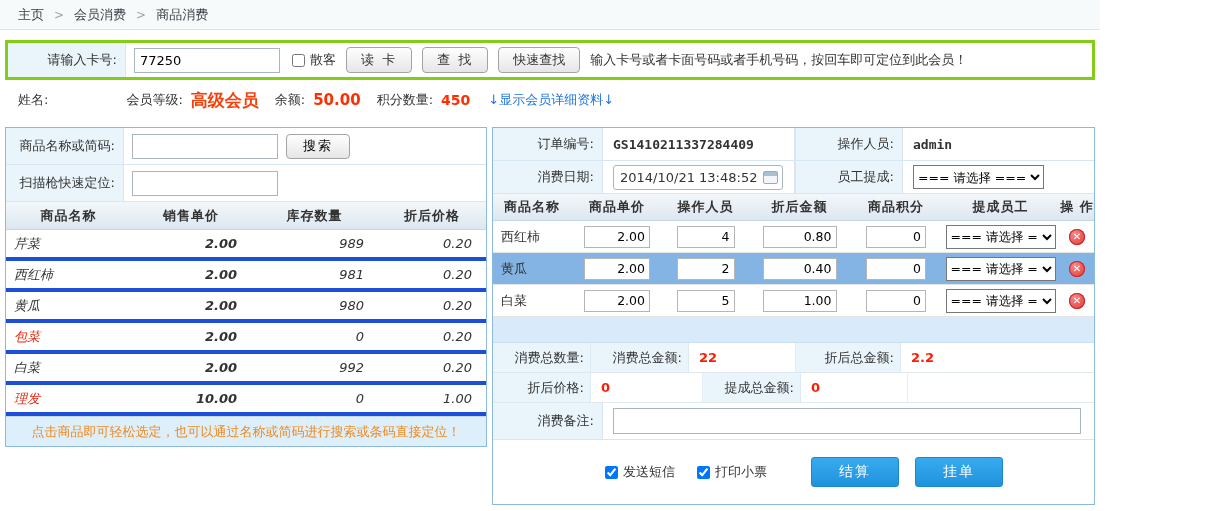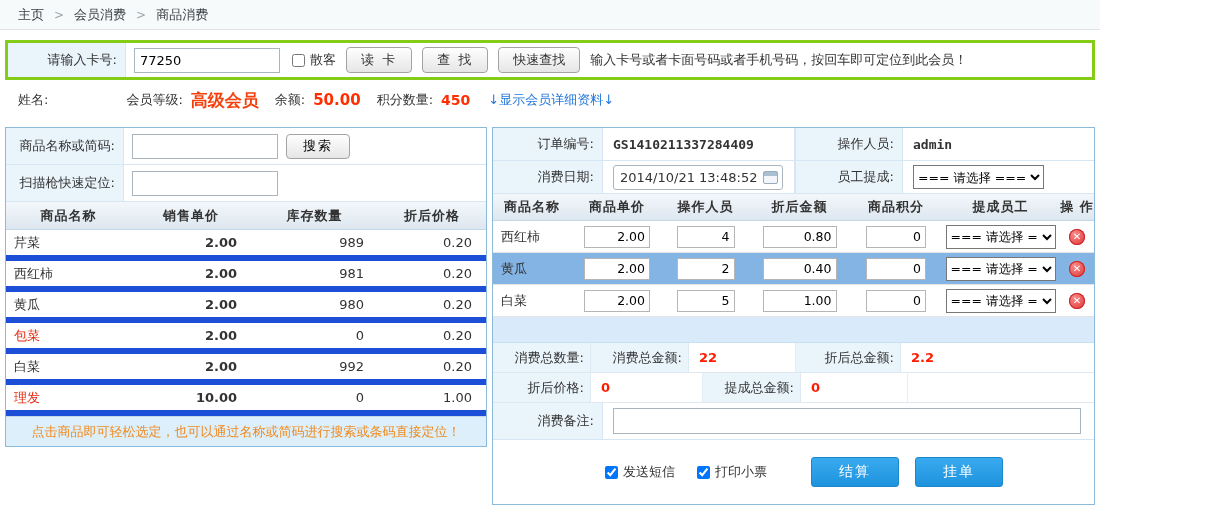--- a/index.html
+++ b/index.html
@@ -40,21 +40,21 @@
   .lp-row { height:37px; display:flex; align-items:center; border-bottom:1px solid #d6e6f2; }
   .lp-row .lbl-cell { width:118px; }
   .lp-row input { width:146px; height:25px; border:1px solid #aab6bf; margin-left:8px; padding:0 5px; font-size:13px; font-family:inherit; }
   .btn-search { margin-left:8px; height:25px; padding:0 16px; background:linear-gradient(#fefefe,#e6e6e6); border:1px solid #a3a3a3; border-radius:4px; font-size:13px; cursor:pointer; font-family:inherit; letter-spacing:2px; }
 
   
   .thead { display:flex; align-items:center; background:linear-gradient(#f3f7fa,#dde7f0); border-bottom:1px solid #c3d6e6; font-weight:bold; }
   .thead > div { text-align:center; letter-spacing:1px; }
   .lp-thead { height:28px; }
   .lp-c1 { width:125px; } .lp-c2 { width:120px; } .lp-c3 { width:127px; } .lp-c4 { flex:1; }
-  .lp-trow { height:31px; display:flex; align-items:center; border-bottom:6px solid #1d4ed8; cursor:pointer; }
+  .lp-trow { height:31px; display:flex; align-items:center; border-bottom:4px solid #1d4ed8; cursor:pointer;font-style:italic; }
   .lp-trow .lp-c1 { padding-left:8px; }
   .lp-trow .num { text-align:right; padding-right:14px; }
   .lp-trow .bold { font-weight:bold; }
   .lp-trow.oos .lp-c1 { color:#e42b12; }
   .lp-note { flex:1; background:#ddeffb; color:#ef8a1f; display:flex; align-items:center; justify-content:center; border-top:1px solid #c3d6e6; }
 
   
   .info-row { height:33px; display:flex; align-items:center; border-bottom:1px solid #d6e6f2; }
   .info-row .lbl-cell { width:110px; }
   .info-row .val { flex:1; display:flex; align-items:center; padding-left:10px; height:100%; border-right:1px solid #d6e6f2; }

